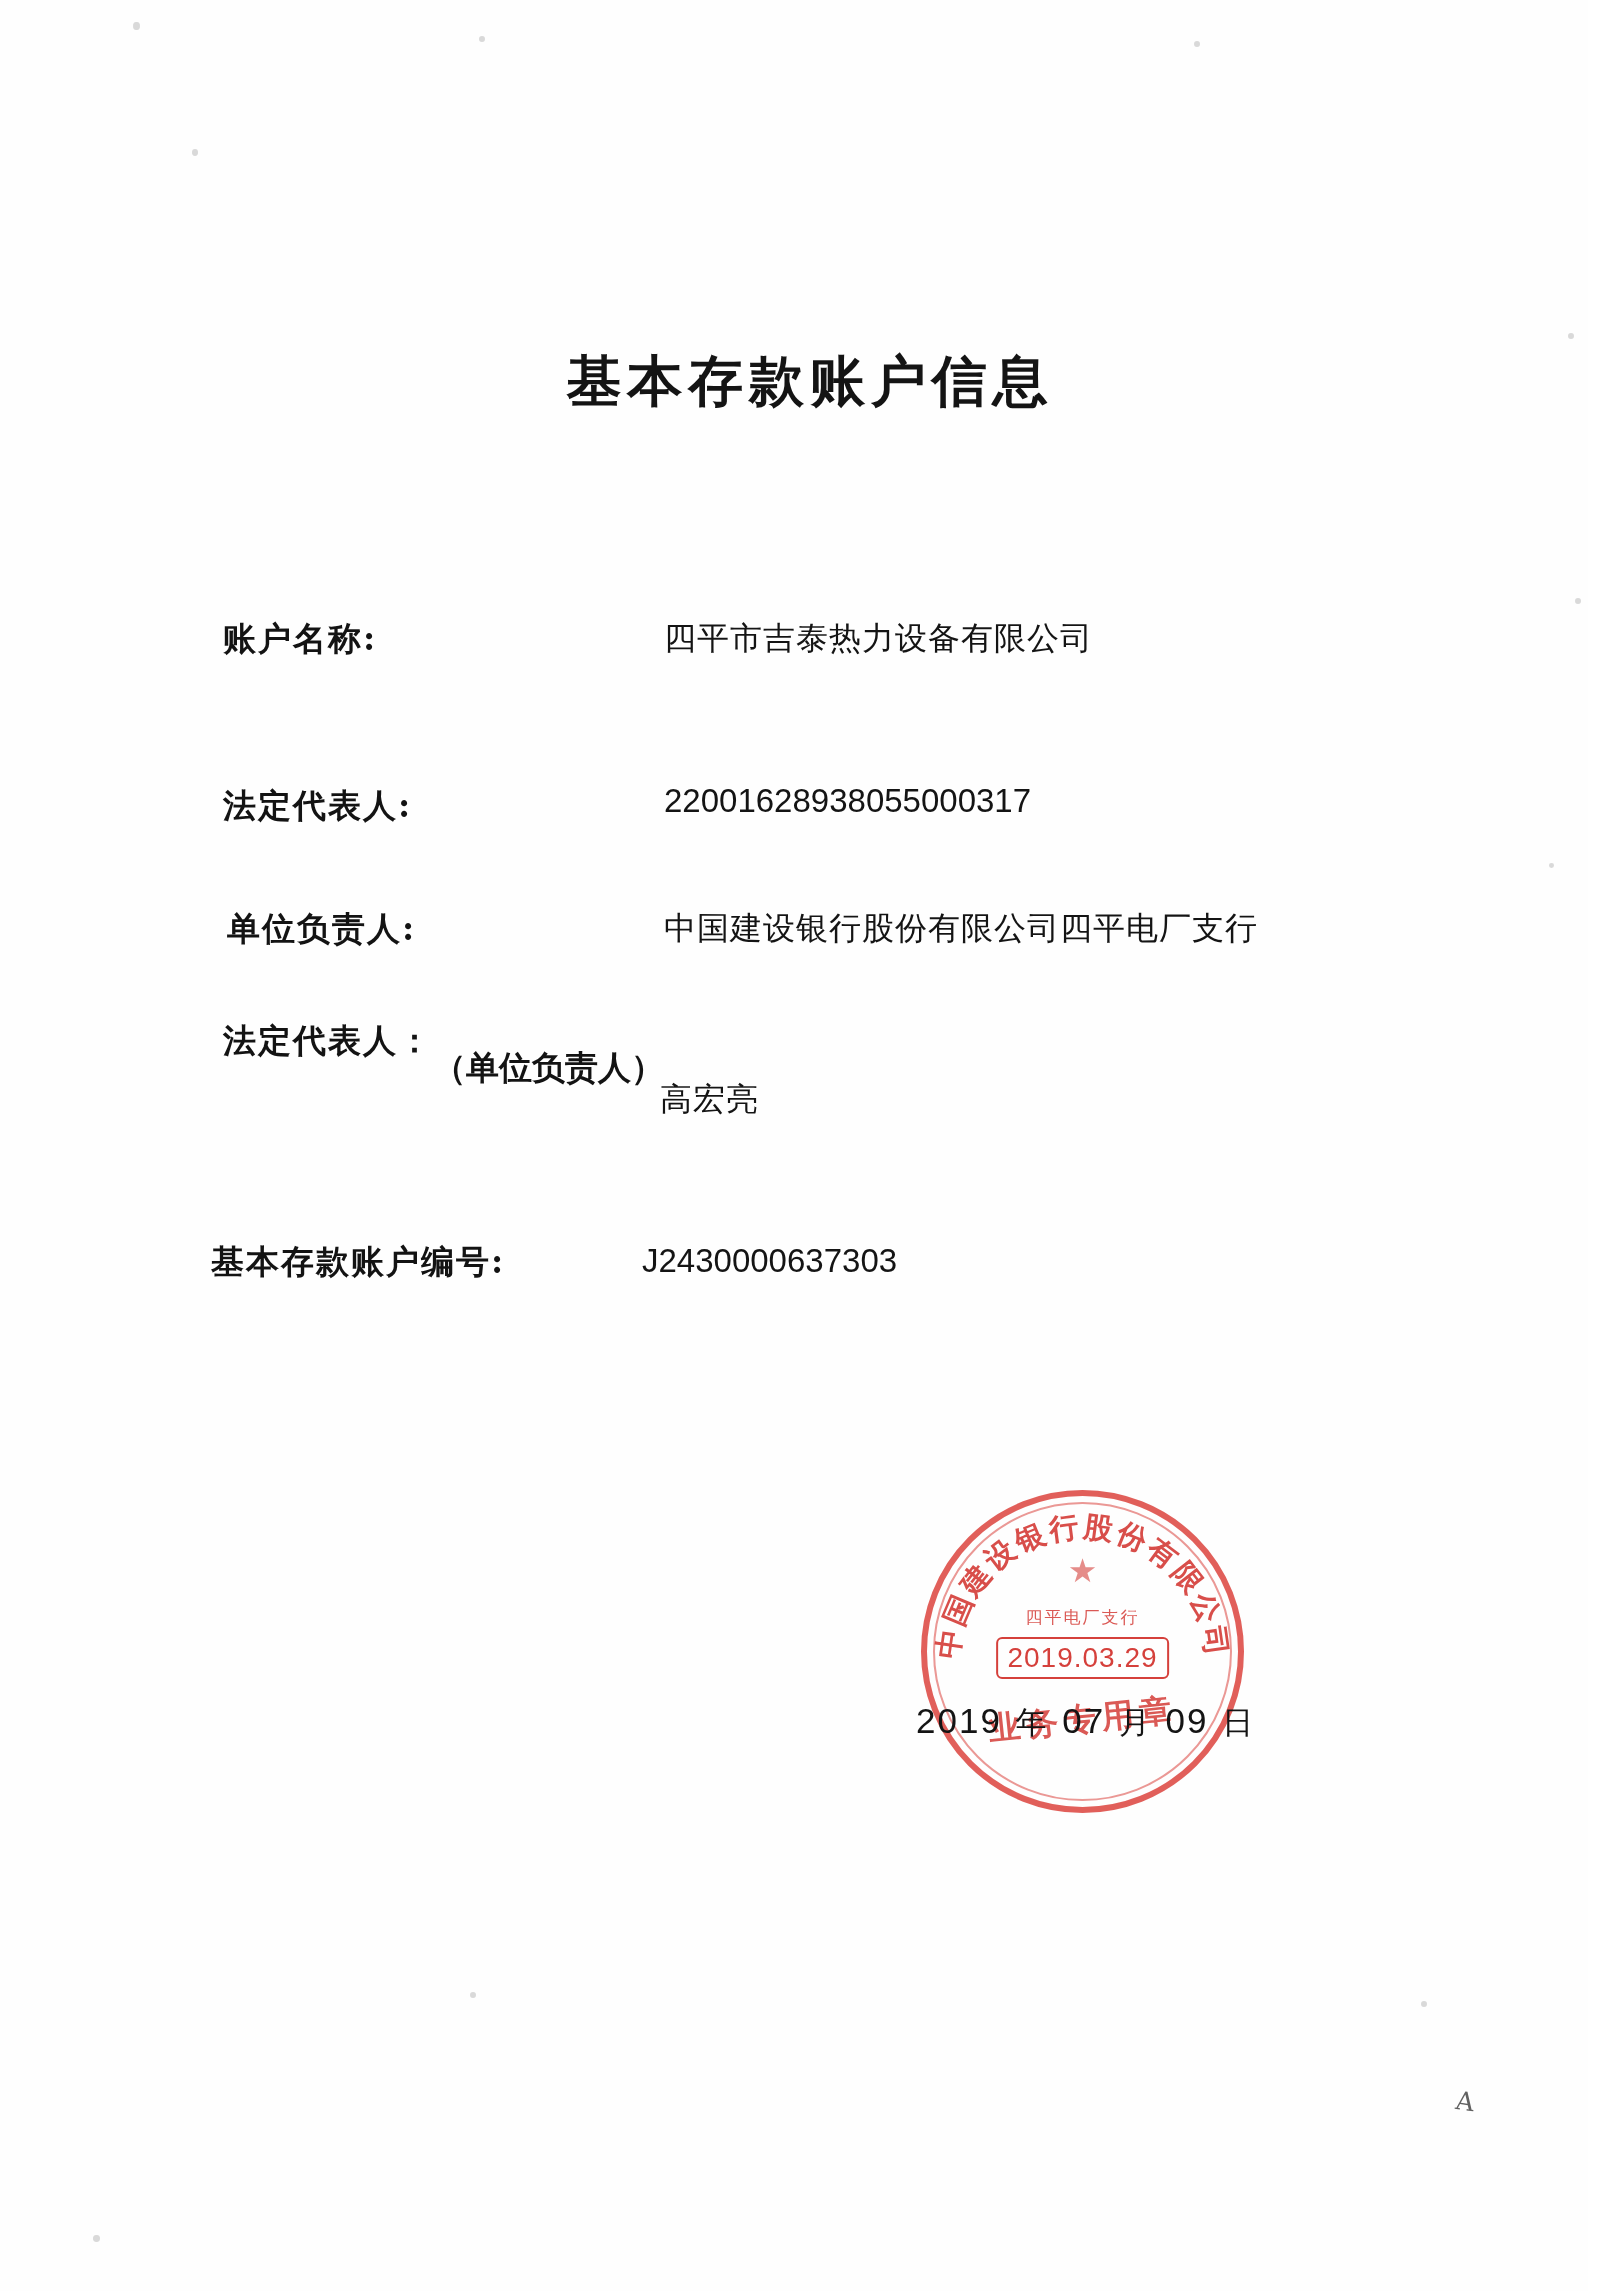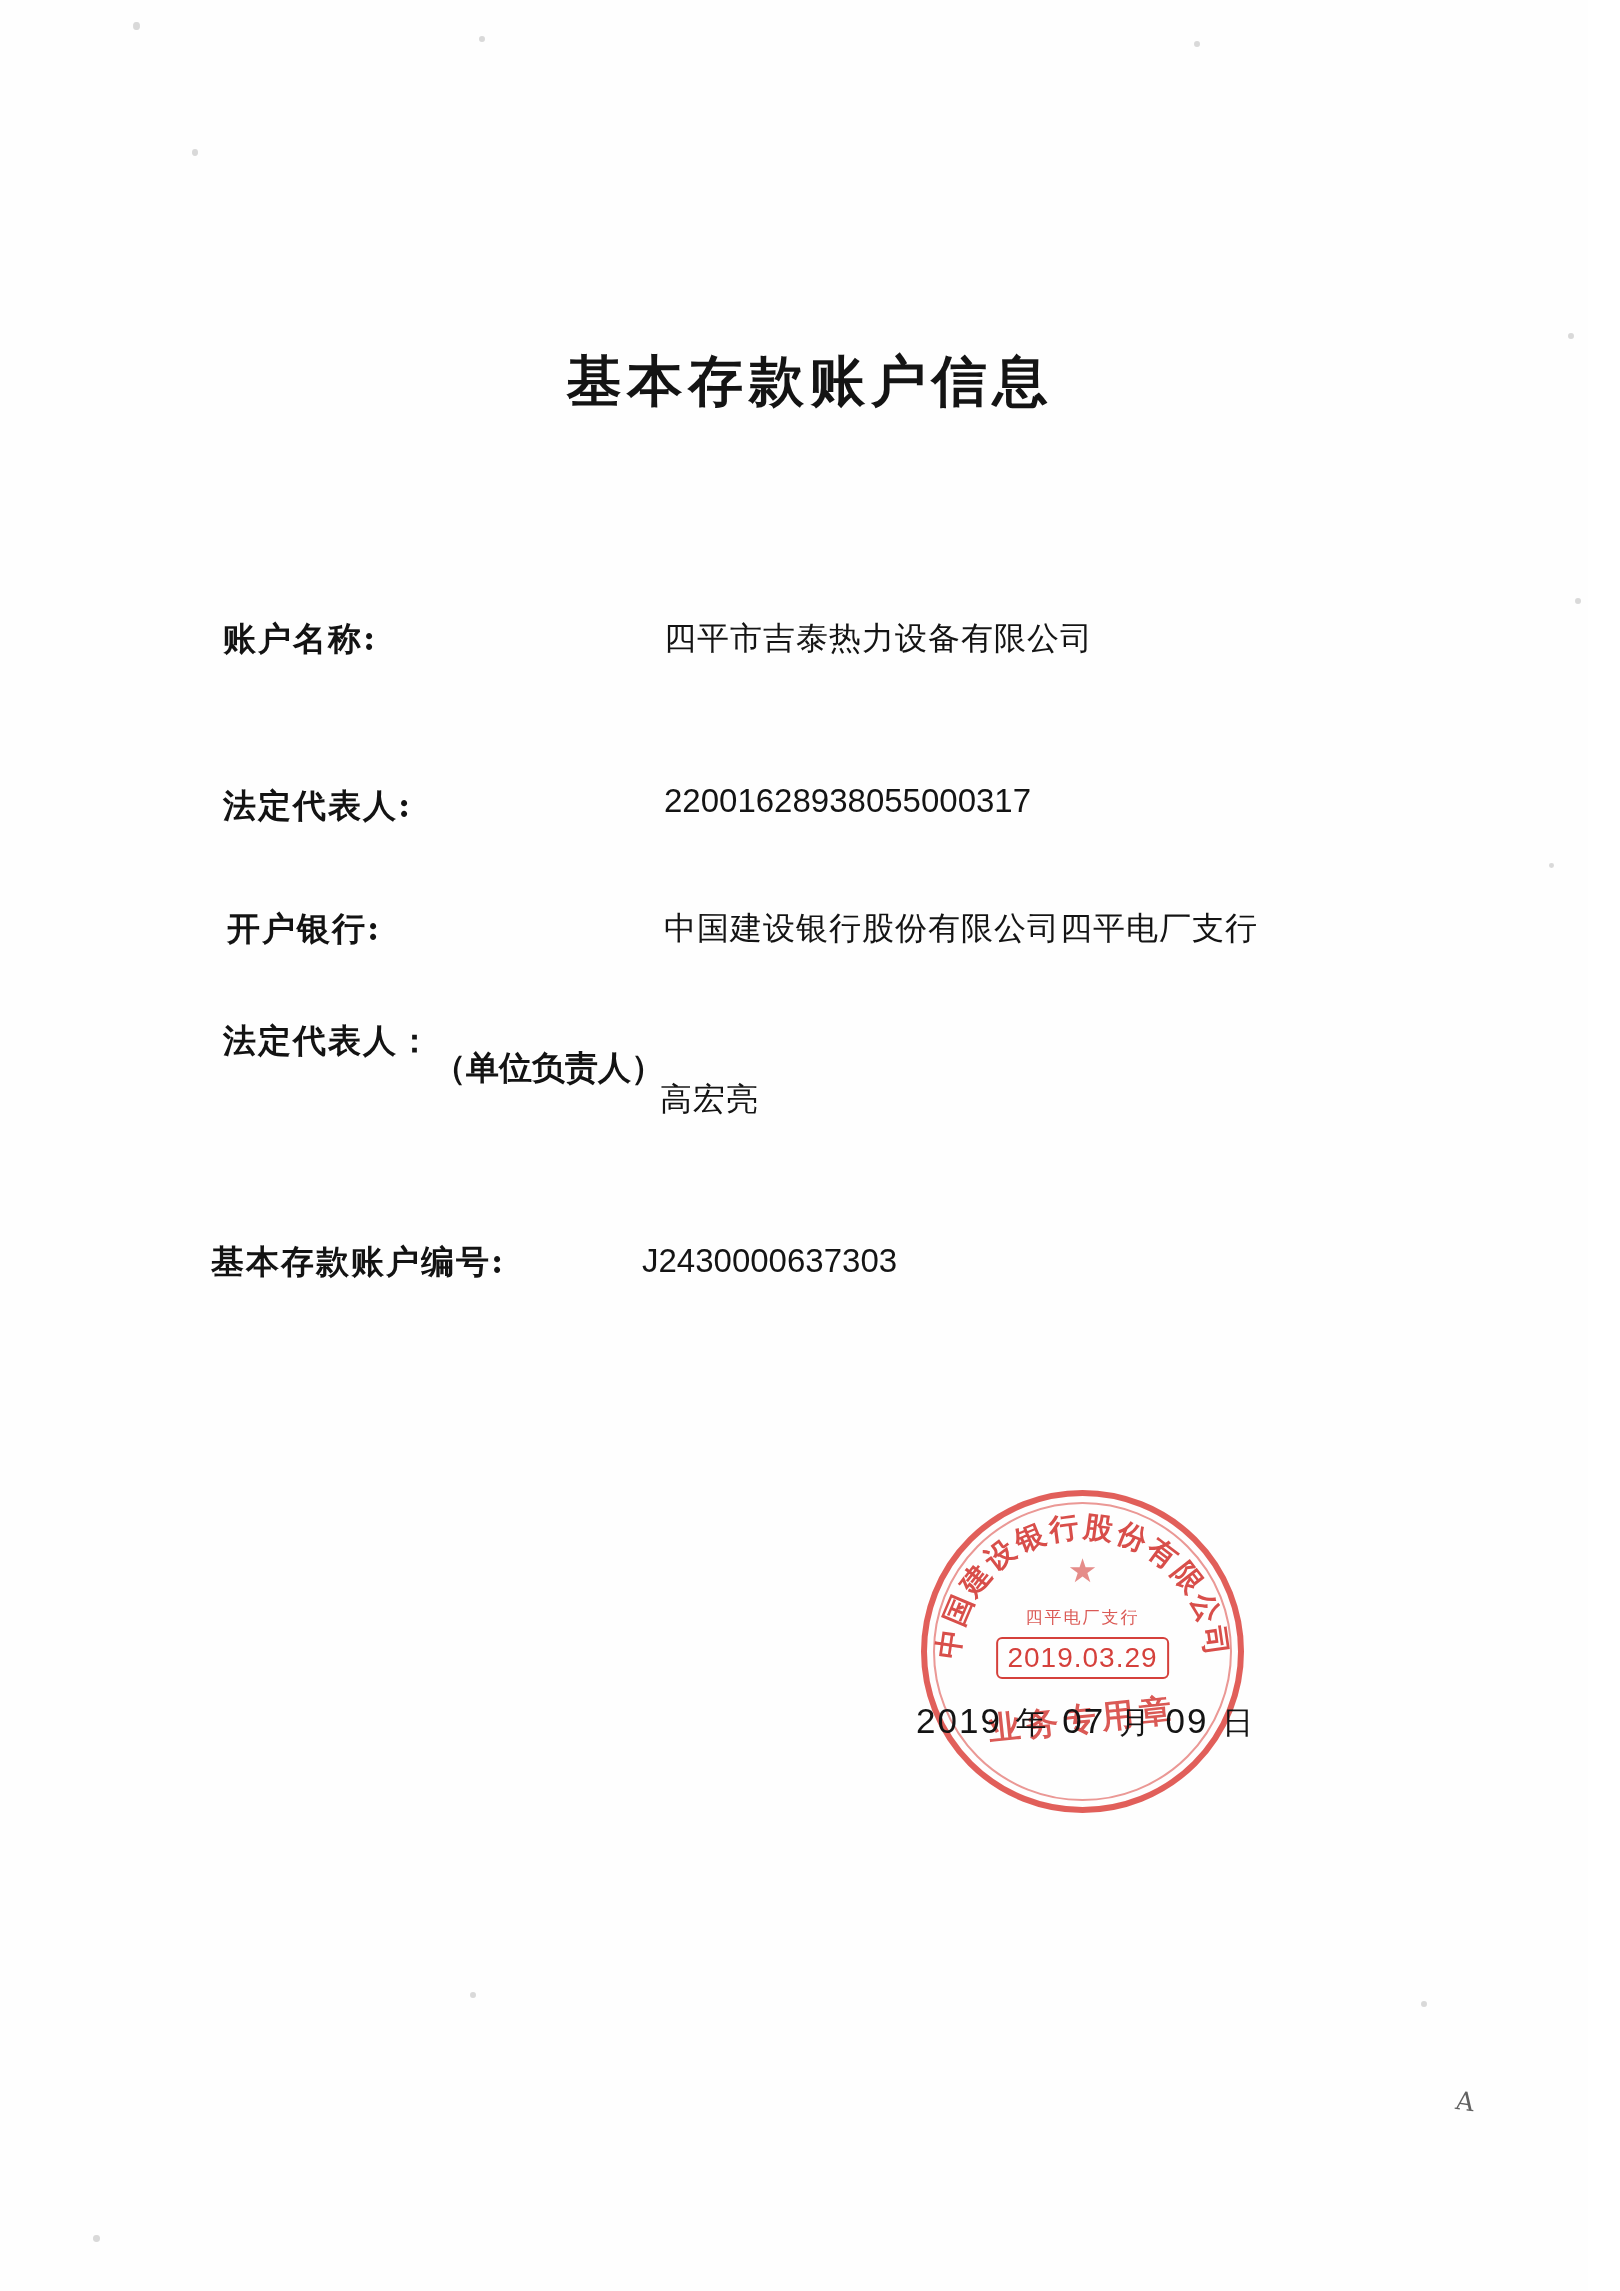--- a/index.html
+++ b/index.html
@@ -219,21 +219,21 @@
     <span class="field-label">账户名称:</span>
     <span class="field-value">四平市吉泰热力设备有限公司</span>
   </div>
 
   <div class="field" id="f-account">
     <span class="field-label">法定代表人:</span>
     <span class="field-value num">22001628938055000317</span>
   </div>
 
   <div class="field" id="f-bank">
-    <span class="field-label">开户银行:</span>
+    <span class="field-label">单位负责人:</span>
     <span class="field-value">中国建设银行股份有限公司四平电厂支行</span>
   </div>
 
   <div class="field" id="f-legal">
     <span class="stack">
       <span class="field-label">法定代表人：</span>
       <span class="field-label line2">（单位负责人）</span>
     </span>
     <span class="field-value">高宏亮</span>
   </div>

